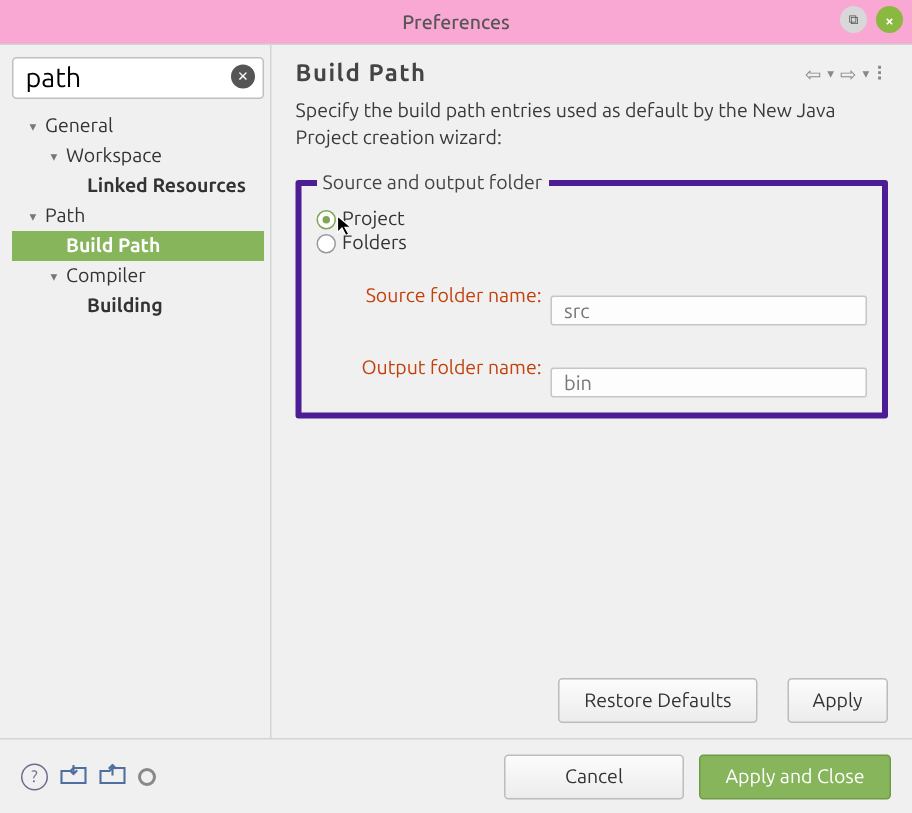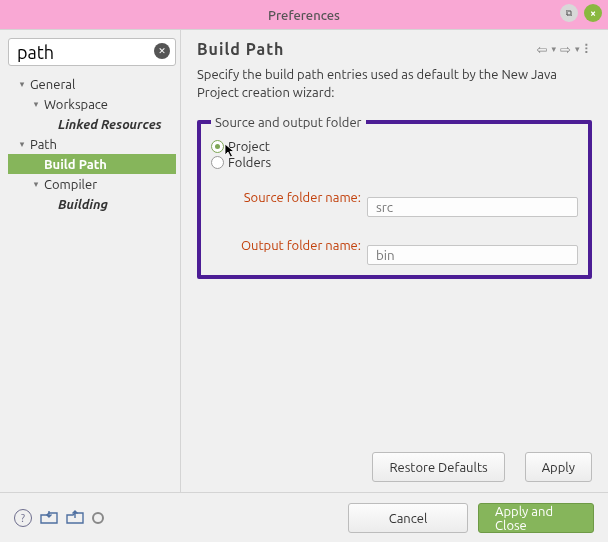--- a/index.html
+++ b/index.html
@@ -16,21 +16,21 @@
   .search { width: 100%; height: 28px; border: 1px solid #c0c0c0; border-radius: 3px; padding: 2px 24px 2px 8px; background: #fff; font-size: 18px; }
   .search-clear { position: absolute; right: 6px; top: 5px; width: 16px; height: 16px; border-radius: 50%; background: #555; color: #fff; display: flex; align-items: center; justify-content: center; font-size: 9px; cursor: pointer; }
   .tree { margin-top: 8px; }
   .tree-row { display: flex; align-items: center; height: 20px; padding: 1px 2px; cursor: pointer; white-space: nowrap; }
   .tree-row.selected { background: #86b55b; color: #fff; }
   .tree-row .tw { width: 12px; text-align: center; color: #777; font-size: 9px; margin-right: 2px; }
   .tree-row.selected .tw { color: #fff; }
   .tree-row .lbl.bold { font-weight: 700; }
   .ind1 { padding-left: 8px; }
   .ind2 { padding-left: 22px; }
-  .ind3 { padding-left: 36px; font-style: italic; }
+  .ind3 { padding-left: 36px; }
   .right { flex: 1; padding: 10px 16px 0 16px; position: relative; }
   .header-row { display: flex; align-items: center; justify-content: space-between; margin-bottom: 8px;}
   .header-title { font-size: 16px; font-weight: 700; letter-spacing: 1px; color: #444; }
   .nav-icons { display: flex; gap: 4px; align-items: center; color: #888; }
   .nav-icons span { cursor: pointer; }
   .desc { color: #3a3a3a; line-height: 1.35; margin-bottom: 14px; }
   fieldset { border: 4px solid #4c1d95; border-radius: 2px; padding: 8px 10px 10px 10px; margin: 0 0 16px 0; }
   legend { padding: 0 4px; color: #444; }
   .radio-row { display: flex; align-items: center; gap: 4px; margin: 2px 0; position: relative;}
   .radio { width: 13px; height: 13px; border-radius: 50%; border: 1px solid #999; background: #fff; display: inline-block; position: relative; }
@@ -162,15 +162,15 @@
     <span style="color:#4e6fa0;">
       <svg width="18" height="14" viewBox="0 0 18 14">
           <path d="M1 13 L1 5 L7 5 L9 3 L17 3 L17 13 Z" fill="none" stroke="#4e6fa0" stroke-width="1.4"></path>
           <path d="M9 8 L9 1 M6.5 3.5 L9 1 L11.5 3.5" fill="none" stroke="#4e6fa0" stroke-width="1.4"></path>
         </svg>
     </span>
     <span style="width:12px;height:12px;border-radius:50%;border:2px solid #888;display:inline-block;"></span>
   </div>
   <div class="footer-buttons">
     <div class="btn" style="width:120px;">Cancel</div>
-    <div class="btn primary" style="width:116px;">Apply and Close</div>
+    <div class="btn primary" style="width:128px;text-align:center;">Apply and Close</div>
   </div>
 </div>
 
 </body></html>

